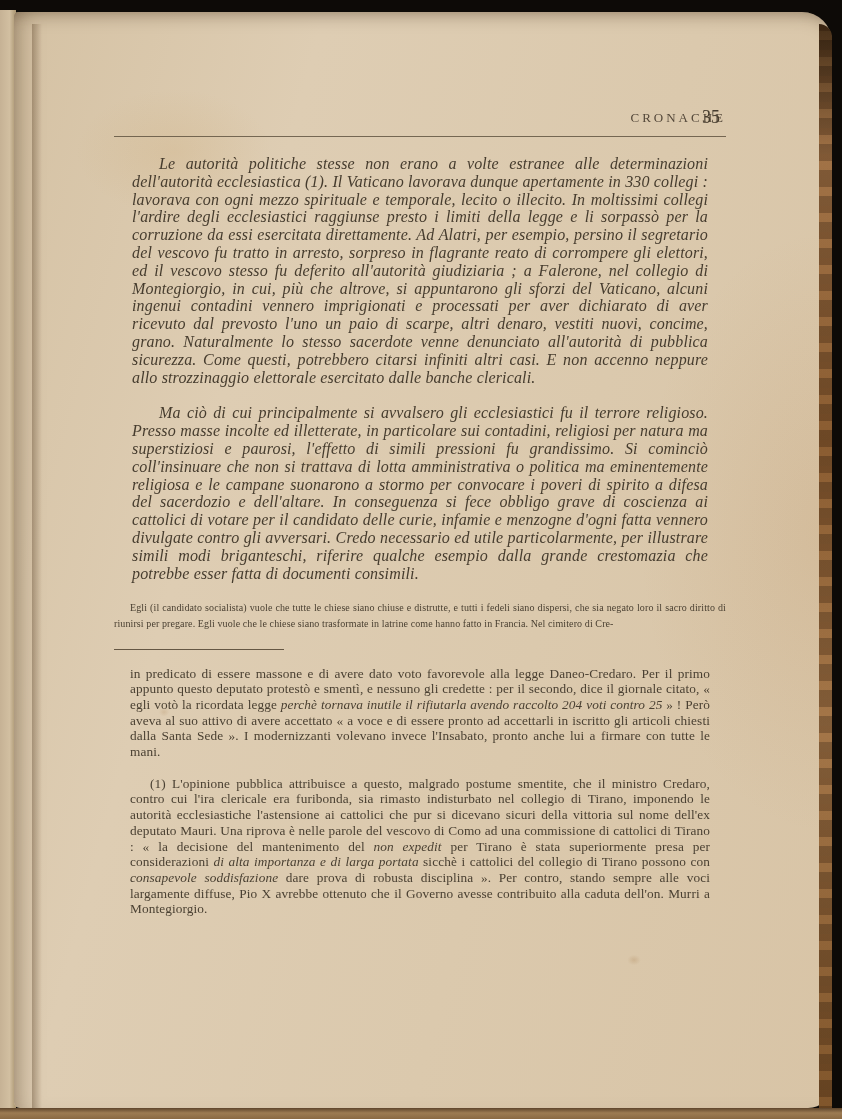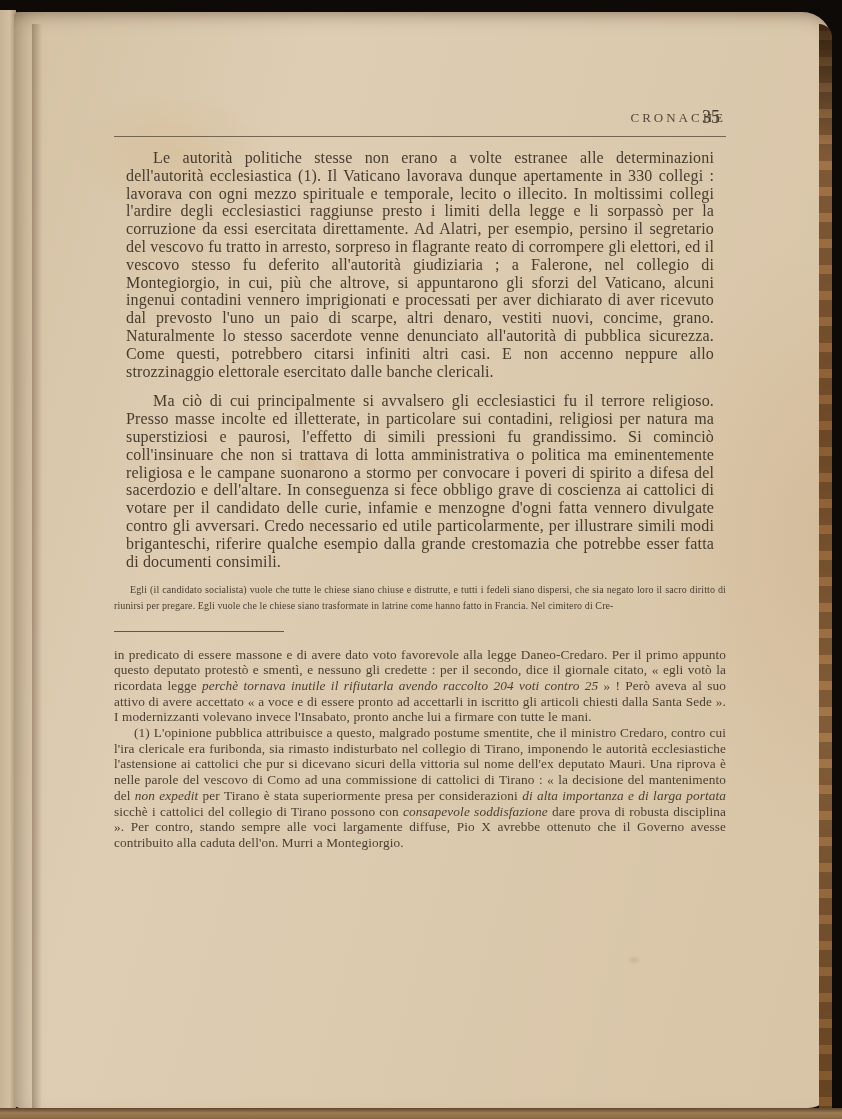--- a/index.html
+++ b/index.html
@@ -33,32 +33,32 @@
 
   .content{position:absolute;left:100px;top:98px;width:612px;color:#463c2e;}
   .running-header{position:relative;height:22px;}
   .header-title{position:absolute;left:0;right:0;text-align:right;font-size:13px;
     letter-spacing:3px;color:#54483a;}
   .header-page-number{position:absolute;right:6px;top:-3px;font-size:18px;color:#463c2e;text-align:center;}
   .header-rule{border:0;border-top:1px solid rgba(90,77,59,.8);margin:4px 0 0 0;}
 
   .body-text{margin-top:12px;font-size:16px;line-height:17.8px;text-align:justify;
     letter-spacing:.15px;}
-  .body-text p{margin:12px;}
+  .body-text p{margin:18px;font-style:italic;}
   .body-text p.indent{text-indent:27px;}
 
   .quote-block{margin-top:5px;font-size:10px;line-height:15.6px;text-align:justify;
     letter-spacing:.1px;color:#4a4032;}
   .quote-block p{margin:0;text-indent:16px;}
 
   .footnote-rule{border:0;border-top:1px solid rgba(80,66,48,.85);width:170px;
     margin:17px 0 15px 0;}
   .footnotes{font-size:13.3px;line-height:15.7px;text-align:justify;letter-spacing:.1px;
     color:#4a4032;}
-  .footnotes p{margin:0;}
+  .footnotes p{margin:16px;}
   .footnotes p.indent{text-indent:20px;}
   .footnotes i{font-style:italic;}
 </style>
 </head>
 <body>
 
 <div class="scene">
   <div class="adjacent-edge"></div>
 
   <div class="page">

